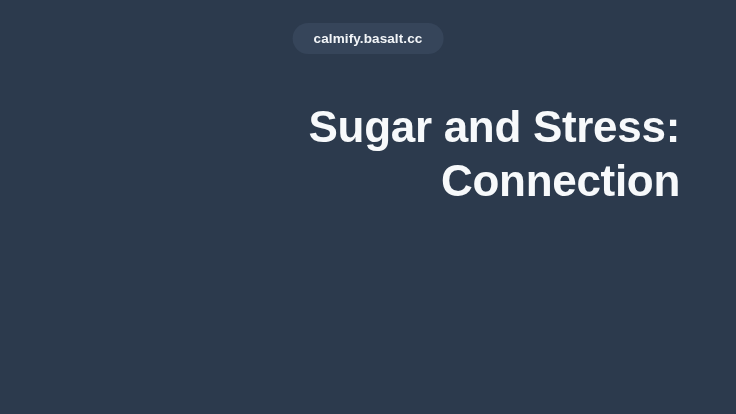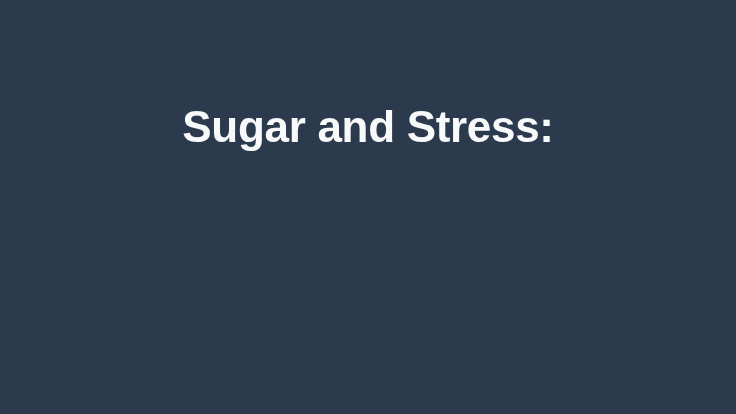--- a/index.html
+++ b/index.html
@@ -52,34 +52,38 @@
 
   
   .headline {
     position: absolute;
     top: 100px;
     left: 0;
     width: 736px;
     margin: 0;
     padding: 0 56px;
     box-sizing: border-box;
-    text-align: center;
+    text-align: right;
     font-size: 44px;
     font-weight: 700;
     line-height: 54px;
     letter-spacing: -0.3px;
     color: #f7f9fb;
   }
   .headline__line {
     display: block;
   }
 </style>
 </head>
 <body>
 
 <div class="share-card">
 
+  <div class="domain-badge">
+    <span class="domain-badge__text">calmify.basalt.cc</span>
+  </div>
 
   <h1 class="headline">
     <span class="headline__line">Sugar and Stress:</span>
+    <span class="headline__line">Connection</span>
   </h1>
 
 </div>
 
 </body></html>

